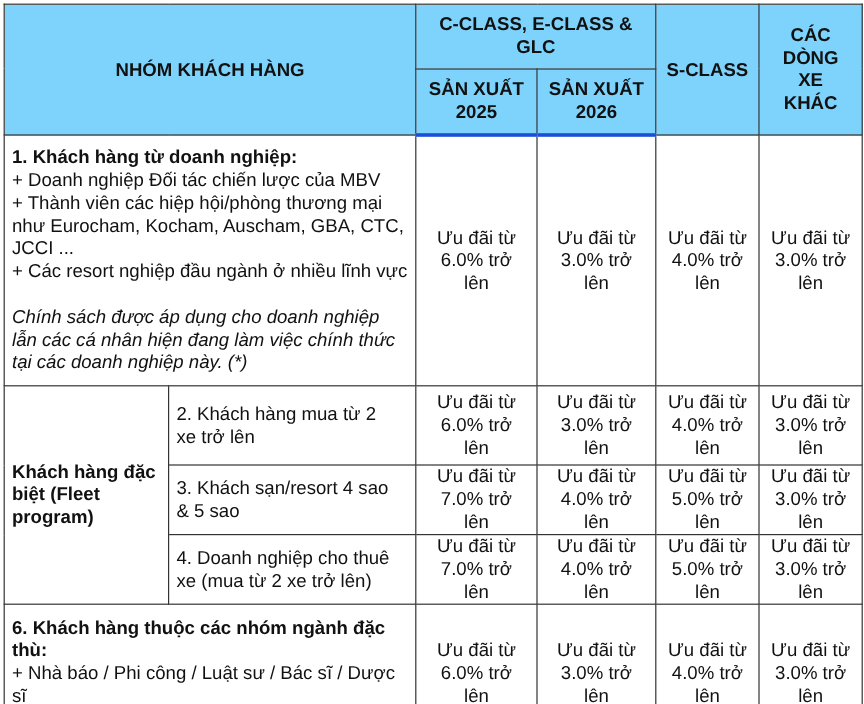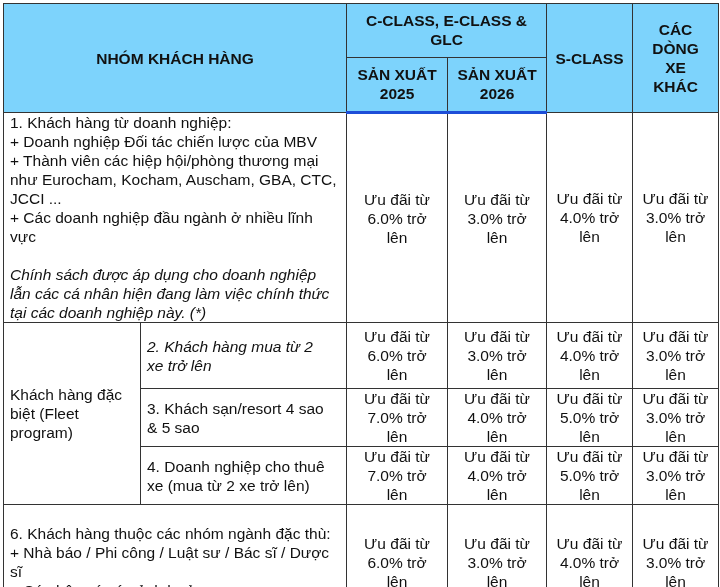--- a/index.html
+++ b/index.html
@@ -3,21 +3,21 @@
 <meta charset="utf-8">
 <style>
   html, body { margin:0; padding:0; background:#ffffff; }
   body { width:720px; height:587px; overflow:hidden; font-family:"Liberation Sans", sans-serif; color:#111; }
   table.promo { position:absolute; left:3px; top:3px; border-collapse:collapse; table-layout:fixed; width:715px; }
   table.promo td, table.promo th { border:1.5px solid #333; padding:0 6px; font-size:15.5px; line-height:19px; vertical-align:middle; }
   table.promo th { background:#7dd3fc; font-weight:bold; text-align:center; font-size:15.5px; line-height:19px; }
   thead tr.hdr2 th { border-bottom:3px solid #1d4ed8; }
   td.val { text-align:center; padding:0 4px; }
   td.left { text-align:left; }
-  .b { font-weight:normal; }
+  .b { font-weight:bold; }
   .i { font-style:italic; }
   .line { display:block; }
   .gap { display:block; height:19px; }
 </style>
 </head>
 <body>
 
 <table class="promo">
   <colgroup>
     <col style="width:137px">
@@ -38,32 +38,32 @@
       <th>SẢN XUẤT 2025</th>
       <th>SẢN XUẤT 2026</th>
     </tr>
   </thead>
   <tbody>
     <tr style="height:209px">
       <td colspan="2" class="left">
         <span class="line b">1. Khách hàng từ doanh nghiệp:</span>
         <span class="line">+ Doanh nghiệp Đối tác chiến lược của MBV</span>
         <span class="line">+ Thành viên các hiệp hội/phòng thương mại như Eurocham, Kocham, Auscham, GBA, CTC, JCCI ...</span>
-        <span class="line">+ Các doanh nghiệp đầu ngành ở nhiều lĩnh vực</span>
+        <span class="line">+ Các resort nghiệp đầu ngành ở nhiều lĩnh vực</span>
         <span class="gap"></span>
         <span class="line i">Chính sách được áp dụng cho doanh nghiệp lẫn các cá nhân hiện đang làm việc chính thức tại các doanh nghiệp này. (*)</span>
       </td>
       <td class="val" style="padding:0 8px;">Ưu đãi từ 6.0% trở lên</td>
       <td class="val" style="padding:0 14px;">Ưu đãi từ 3.0% trở lên</td>
       <td class="val" style="padding:0 8px;">Ưu đãi từ 4.0% trở lên</td>
       <td class="val" style="padding:0 8px;">Ưu đãi từ 3.0% trở lên</td>
     </tr>
     <tr style="height:66px">
       <td rowspan="3" class="left b">Khách hàng đặc biệt (Fleet program)</td>
-      <td class="left" style="padding-right:14px;font-style:italic;">2. Khách hàng mua từ 2 xe trở lên</td>
+      <td class="left" style="padding-right:14px;">2. Khách hàng mua từ 2 xe trở lên</td>
       <td class="val" style="padding:0 8px;">Ưu đãi từ 6.0% trở lên</td>
       <td class="val" style="padding:0 14px;">Ưu đãi từ 3.0% trở lên</td>
       <td class="val" style="padding:0 8px;">Ưu đãi từ 4.0% trở lên</td>
       <td class="val" style="padding:0 8px;">Ưu đãi từ 3.0% trở lên</td>
     </tr>
     <tr style="height:57px">
       <td class="left" style="padding-right:14px;">3. Khách sạn/resort 4 sao &amp; 5 sao</td>
       <td class="val" style="padding:0 8px;">Ưu đãi từ 7.0% trở lên</td>
       <td class="val" style="padding:0 14px;">Ưu đãi từ 4.0% trở lên</td>
       <td class="val" style="padding:0 8px;">Ưu đãi từ 5.0% trở lên</td>

